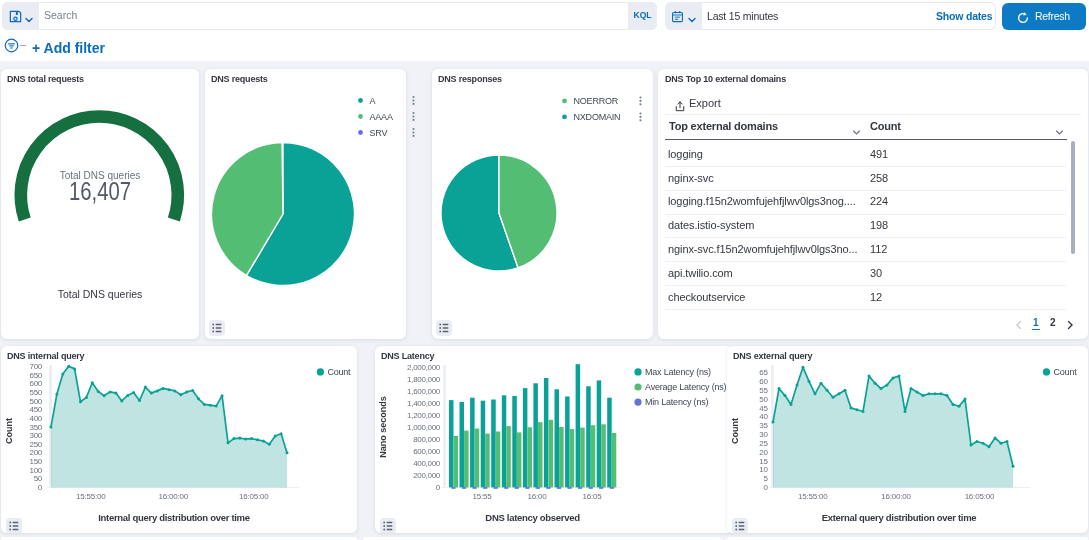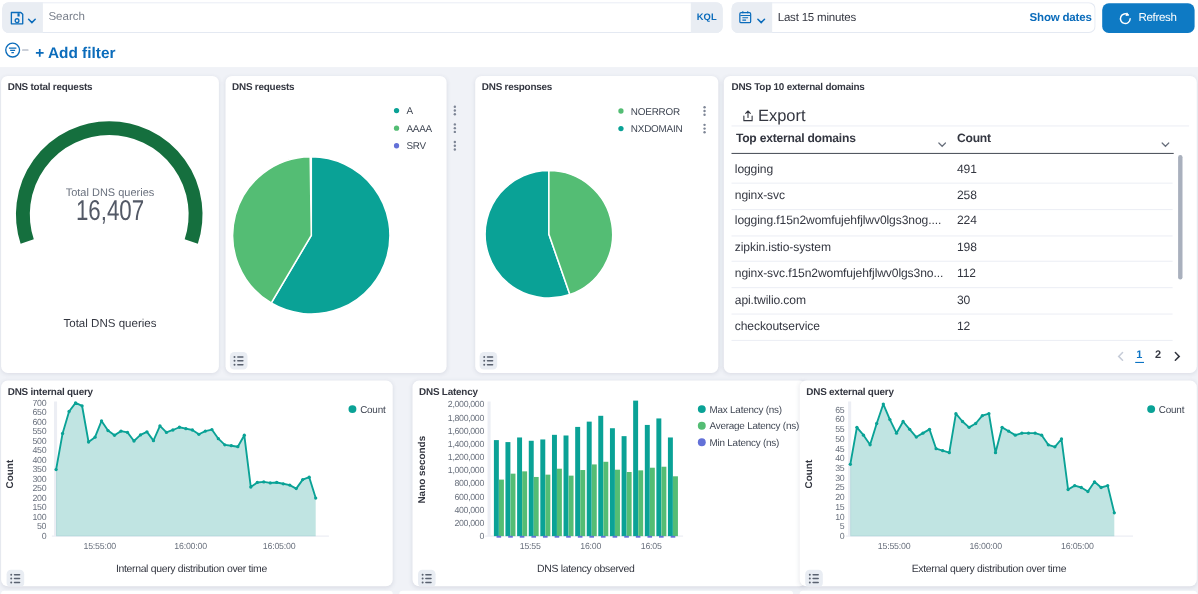--- a/index.html
+++ b/index.html
@@ -1,21 +1,21 @@
 <!DOCTYPE html>
 <html><head><meta charset="utf-8"><style>
 *{margin:0;padding:0;box-sizing:border-box}
 html,body{width:1089px;height:540px;font-family:"Liberation Sans",sans-serif;background:#f0f2f7;overflow:hidden}
 .panel{position:absolute;background:#fff;border-radius:6px;box-shadow:0 1px 4px rgba(55,65,95,.12)}
 .ptitle{position:absolute;left:6px;top:5px;font-size:9px;font-weight:bold;letter-spacing:-0.2px;color:#343741}
 .tk{font-size:8px;letter-spacing:-0.3px;fill:#69707d;font-family:"Liberation Sans",sans-serif}
 .xtk{letter-spacing:-0.2px}
 .lg{font-size:9px;letter-spacing:-0.2px;fill:#404754;font-family:"Liberation Sans",sans-serif}
 .at{font-size:9px;font-weight:bold;fill:#343741;font-family:"Liberation Sans",sans-serif}
-.xtitle{position:absolute;text-align:center;font-size:9.5px;font-weight:normal;letter-spacing:-0.3px;color:#343741}
+.xtitle{position:absolute;text-align:center;font-size:9.5px;font-weight:bold;letter-spacing:-0.3px;color:#343741}
 .cell{position:absolute;font-size:11px;letter-spacing:-0.1px;color:#343741;white-space:nowrap;overflow:hidden}
 .pg{position:absolute;top:248px;font-size:10px;font-weight:bold;color:#343741;padding:0 1px;line-height:12px}
 .pgc{position:absolute;top:246.5px}
 </style></head><body>
 <div style="position:absolute;left:0;top:0;width:1089px;height:61px;background:#fff"></div>
 
 <div style="position:absolute;left:2px;top:2px;width:655px;height:28px;border-radius:6px;background:#fff;box-shadow:inset 0 0 0 1px #e4e9f2"></div>
 <div style="position:absolute;left:2px;top:2px;width:37px;height:28px;border-radius:6px 0 0 6px;background:#e9edf3"></div>
 <div style="position:absolute;left:8px;top:9px"><svg width="15" height="15" viewBox="0 0 16 16">
       <path d="M2.5 2.5 h9.2 l1.8 1.8 v9.2 h-11 z" fill="none" stroke="#0b6cbb" stroke-width="1.3" stroke-linejoin="round"></path>
@@ -129,41 +129,41 @@
         <rect x="6.5" y="10.8" width="6" height="1.4" rx="0.7" fill="#5a6270"></rect>
       </svg></div>
   </div>
 
 <div class="panel" style="left:658px;top:69px;width:430px;height:270px">
 <div class="ptitle" style="left:7px">DNS Top 10 external domains</div>
 <div style="position:absolute;left:17px;top:29px"><svg width="10" height="11" viewBox="0 0 12 13">
         <path d="M6 1 L6 8 M3.5 3.5 L6 1 L8.5 3.5" fill="none" stroke="#343741" stroke-width="1.2" stroke-linecap="round" stroke-linejoin="round"></path>
         <path d="M1.5 6.5 L1.5 11.5 L10.5 11.5 L10.5 6.5" fill="none" stroke="#343741" stroke-width="1.2" stroke-linecap="round" stroke-linejoin="round"></path>
       </svg></div>
-<div style="position:absolute;left:31px;top:28px;font-size:15px;color:#343741">Export</div>
+<div style="position:absolute;left:31px;top:28px;font-size:11px;color:#343741">Export</div>
 <div style="position:absolute;left:7px;right:7px;top:44.8px;height:1px;background:#edeff5"></div>
 <div style="position:absolute;left:11px;top:51px;font-size:11px;font-weight:bold;letter-spacing:-0.2px;color:#343741">Top external domains</div>
 <div style="position:absolute;left:194px;top:54px"><svg width="9" height="9" viewBox="0 0 9 9">
         <path d="M1.5 3 L4.5 6 L7.5 3" fill="none" stroke="#69707d" stroke-width="1.1" stroke-linecap="round"></path>
       </svg></div>
 <div style="position:absolute;left:212px;top:51px;font-size:11px;font-weight:bold;letter-spacing:-0.2px;color:#343741">Count</div>
 <div style="position:absolute;left:397px;top:54px"><svg width="9" height="9" viewBox="0 0 9 9">
         <path d="M1.5 3 L4.5 6 L7.5 3" fill="none" stroke="#69707d" stroke-width="1.1" stroke-linecap="round"></path>
       </svg></div>
 <div style="position:absolute;left:7px;right:21px;top:69.8px;height:1.6px;background:#535861"></div>
 <div class="cell" style="left:10px;top:78.8px;width:199px">logging</div>
     <div class="cell" style="left:212px;top:78.8px">491</div>
     <div style="position:absolute;left:7px;right:22px;top:96.9px;height:1px;background:#edeff5"></div>
     <div class="cell" style="left:10px;top:102.6px;width:199px">nginx-svc</div>
     <div class="cell" style="left:212px;top:102.6px">258</div>
     <div style="position:absolute;left:7px;right:22px;top:120.7px;height:1px;background:#edeff5"></div>
     <div class="cell" style="left:10px;top:126.4px;width:199px">logging.f15n2womfujehfjlwv0lgs3nog....</div>
     <div class="cell" style="left:212px;top:126.4px">224</div>
     <div style="position:absolute;left:7px;right:22px;top:144.5px;height:1px;background:#edeff5"></div>
-    <div class="cell" style="left:10px;top:150.2px;width:199px">zipkin.istio-system</div>
+    <div class="cell" style="left:10px;top:150.2px;width:199px">dates.istio-system</div>
     <div class="cell" style="left:212px;top:150.2px">198</div>
     <div style="position:absolute;left:7px;right:22px;top:168.3px;height:1px;background:#edeff5"></div>
     <div class="cell" style="left:10px;top:174.0px;width:199px">nginx-svc.f15n2womfujehfjlwv0lgs3no...</div>
     <div class="cell" style="left:212px;top:174.0px">112</div>
     <div style="position:absolute;left:7px;right:22px;top:192.1px;height:1px;background:#edeff5"></div>
     <div class="cell" style="left:10px;top:197.8px;width:199px">api.twilio.com</div>
     <div class="cell" style="left:212px;top:197.8px">30</div>
     <div style="position:absolute;left:7px;right:22px;top:215.9px;height:1px;background:#edeff5"></div>
     <div class="cell" style="left:10px;top:221.6px;width:199px">checkoutservice</div>
     <div class="cell" style="left:212px;top:221.6px">12</div>

